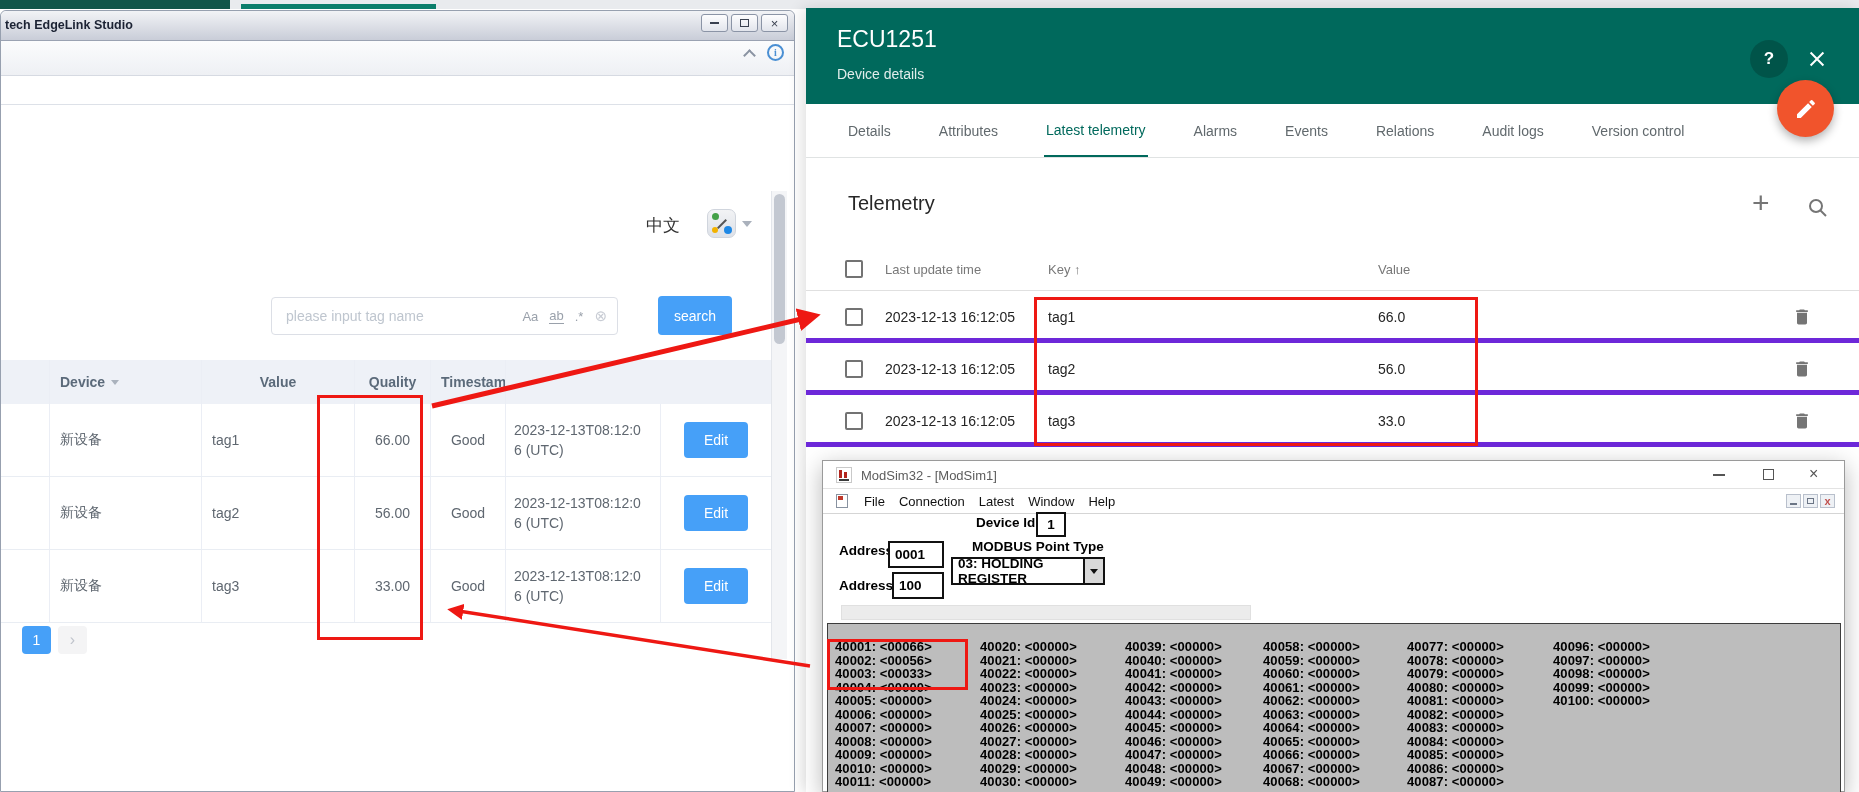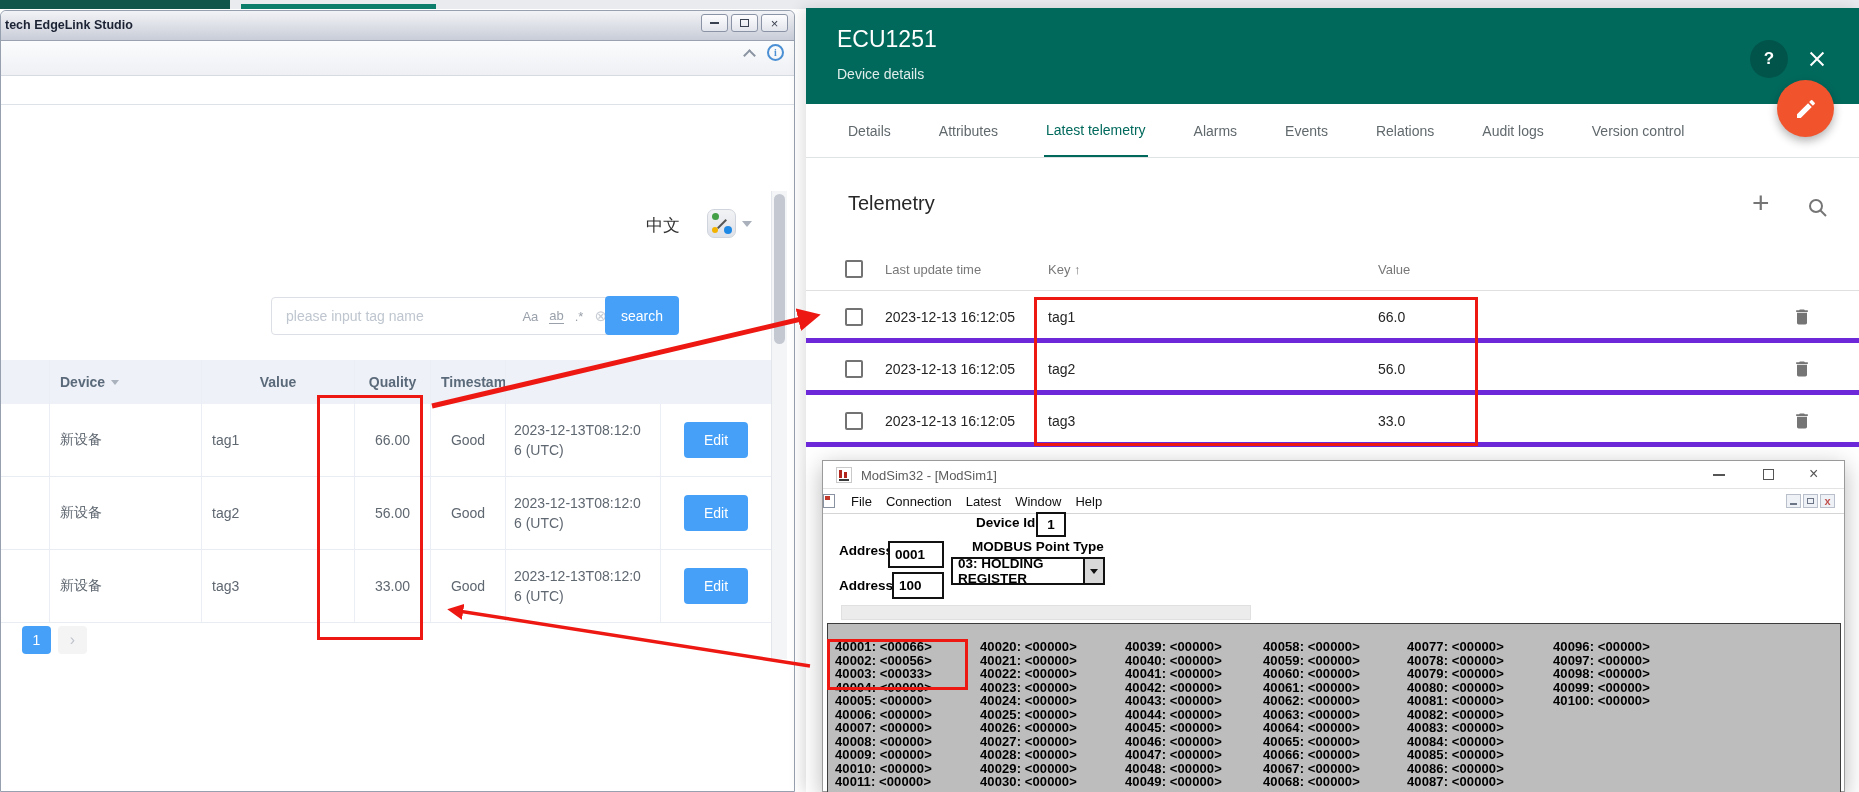--- a/index.html
+++ b/index.html
@@ -47,21 +47,21 @@
 
   .el-search-input { left:270px; top:286px; width:347px; height:38px; border:1px solid #dcdfe6;
     border-radius:4px; background:#fff; }
   .el-search-input input { width:100%; height:100%; border:0; outline:none; background:transparent;
     padding:0 120px 0 14px; font-size:14px; color:#333; font-family:inherit; }
   .el-search-input input::placeholder { color:#bfc6cf; }
   .si-icons { position:absolute; right:10px; top:0; height:36px; display:flex; gap:11px;
     align-items:center; color:#9aa1ab; font-size:13px; }
   .si-icons .word { border-bottom:1.5px solid #9aa1ab; }
   .si-icons .clear { color:#c8ccd4; font-size:15px; }
-  .el-search-btn { left:604px; top:285px; width:74px; height:39px; background:#46a0f8; border:0;
+  .el-search-btn { left:657px; top:285px; width:74px; height:39px; background:#46a0f8; border:0;
     border-radius:4px; color:#fff; font-size:14px; font-family:inherit; }
 
   
   .lt { left:0; top:349px; width:770px; }
   .lt-row { display:grid; grid-template-columns:49px 152px 153px 76px 75px 155px 110px; }
   .lt-head { height:44px; background:#eef1f7; }
   .lt-head .cell { font-weight:bold; color:#5b6a7a; font-size:14px; }
   .lt-body-row { height:73px; background:#fff; border-bottom:1px solid #e9edf3; }
   .cell { border-right:1px solid #ebeef5; display:flex; align-items:center; padding:0 10px;
     font-size:14px; color:#5f6770; overflow:hidden; }
@@ -124,21 +124,21 @@
   .ms-appicon { left:13px; top:6px; width:16px; height:16px; background:#fff; border:1px solid #c9c9c9; }
   .ms-appicon i { position:absolute; background:#b3261e; }
   .ms-appicon .a { left:2px; top:2px; width:3px; height:8px; }
   .ms-appicon .b { left:7px; top:4px; width:3px; height:6px; }
   .ms-appicon .c { left:2px; top:11px; width:10px; height:2px; background:#3a3a3a; }
   .ms-title { left:38px; top:7px; font-size:13px; color:#5c5c5c; }
   .ms-min { left:890px; top:13px; width:12px; height:2px; background:#555; }
   .ms-max { left:940px; top:8px; width:11px; height:11px; border:1.5px solid #555; }
   .ms-x { left:986px; top:4px; font-size:16px; color:#555; }
   .ms-menubar { left:0; top:28px; width:1021px; height:25px; border-bottom:1px solid #d5d5d5;
-    display:flex; align-items:center; }
+    display:flex; align-items:center; padding-left:13px; }
   .ms-docicon { width:12px; height:14px; border:1px solid #8892a0; background:#fff; position:relative; margin-right:9px; }
   .ms-docicon i { position:absolute; left:1px; top:1px; width:5px; height:4px; background:#c0392b; }
   .ms-menu-item { font-size:13px; color:#111; margin:0 7px; }
   .mdi-btns { position:absolute; right:9px; top:5px; display:flex; gap:2px; }
   .mdi-btn { width:15px; height:14px; background:#eef1f5; border:1px solid #b9c0cc;
     display:flex; align-items:center; justify-content:center; }
   .mdi-btn .mb { width:7px; height:2px; background:#6b7585; margin-top:6px; }
   .mdi-btn .rb { width:7px; height:6px; border:1px solid #6b7585; }
   .mdi-btn .xb { font-size:11px; font-weight:bold; color:#c0504d; line-height:1; }
 

